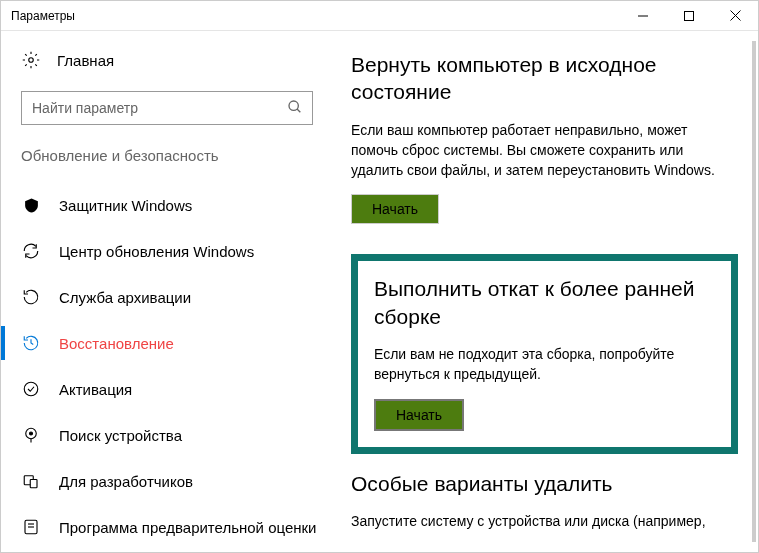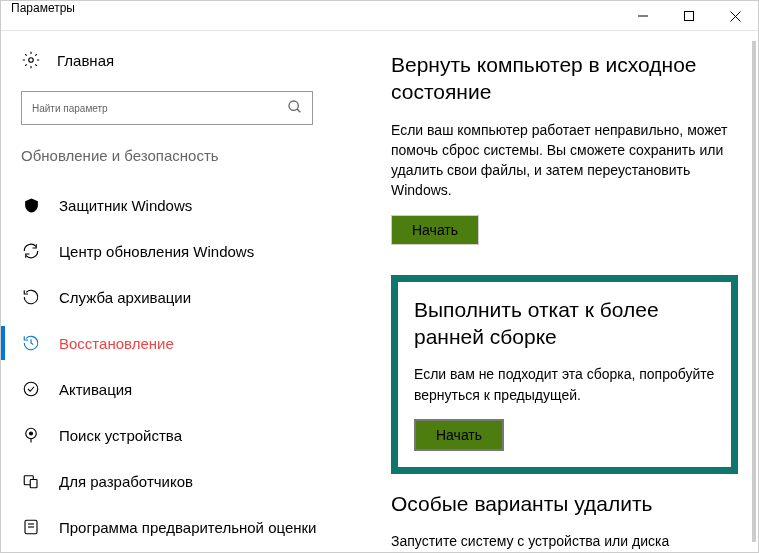--- a/index.html
+++ b/index.html
@@ -1,28 +1,28 @@
 <!DOCTYPE html>
 <html><head>
 <meta charset="utf-8">
 <style>
   * { box-sizing: border-box; margin: 0; padding: 0; }
   body { font-family: "Segoe UI", Tahoma, sans-serif; font-size: 14px; color: #000; background: #fff; width: 759px; height: 553px; overflow: hidden; border: 1px solid #ccc; }
-  .titlebar { height: 30px; display: flex; align-items: flex-start; padding-left: 10px; border-bottom: 1px solid #e5e5e5; }
+  .titlebar { height: 30px; display: flex; align-items: center; padding-left: 10px; border-bottom: 1px solid #e5e5e5; }
   .titlebar .title { font-size: 12px; color: #000; }
   .titlebar .controls { margin-left: auto; display: flex; }
   .titlebar .ctrl { width: 46px; height: 30px; display: flex; align-items: center; justify-content: center; font-family: "Segoe UI Symbol", sans-serif; font-size: 11px; }
   .titlebar .ctrl.max { font-size: 10px; }
-  .content { display: flex; height: calc(100% - 30px); gap: 40px; }
+  .content { display: flex; height: calc(100% - 30px); }
   .sidebar { width: 330px; padding: 20px 0 0 20px; overflow: hidden; }
   .home-row { display: flex; align-items: center; margin-bottom: 22px; }
   .home-row .gear { width: 20px; display: flex; justify-content: center; margin-right: 16px; }
   .home-label { font-size: 15px; }
   .search-wrap { position: relative; width: 292px; margin-bottom: 22px; }
-  .search { width: 100%; height: 34px; border: 1px solid #999; padding: 0 36px 0 10px; font-size: 10px; outline: none; }
+  .search { width: 100%; height: 34px; border: 1px solid #999; padding: 0 36px 0 10px; font-size: 14px; outline: none; }
   .search::placeholder { color: #666; }
   .search-icon { position: absolute; right: 10px; top: 8px; color: #666; }
   .group-title { color: #666; font-size: 15px; margin-bottom: 18px; }
   .nav-item { display: flex; align-items: center; height: 46px; padding-left: 0; cursor: default; position: relative; }
   .nav-item .icon { width: 20px; display: flex; justify-content: center; margin-right: 18px; }
   .nav-item .label { font-size: 15px; }
   .nav-item.active { color: #ef4444; }
   .nav-item.active::before { content: ""; position: absolute; left: -20px; top: 6px; bottom: 6px; width: 4px; background: #0078d7; }
   .main { flex: 1; padding: 20px 20px 0 20px; overflow: hidden; position: relative; }
   .scrollbar { position: absolute; right: 2px; top: 10px; bottom: 10px; width: 4px; background: #ccc; }

